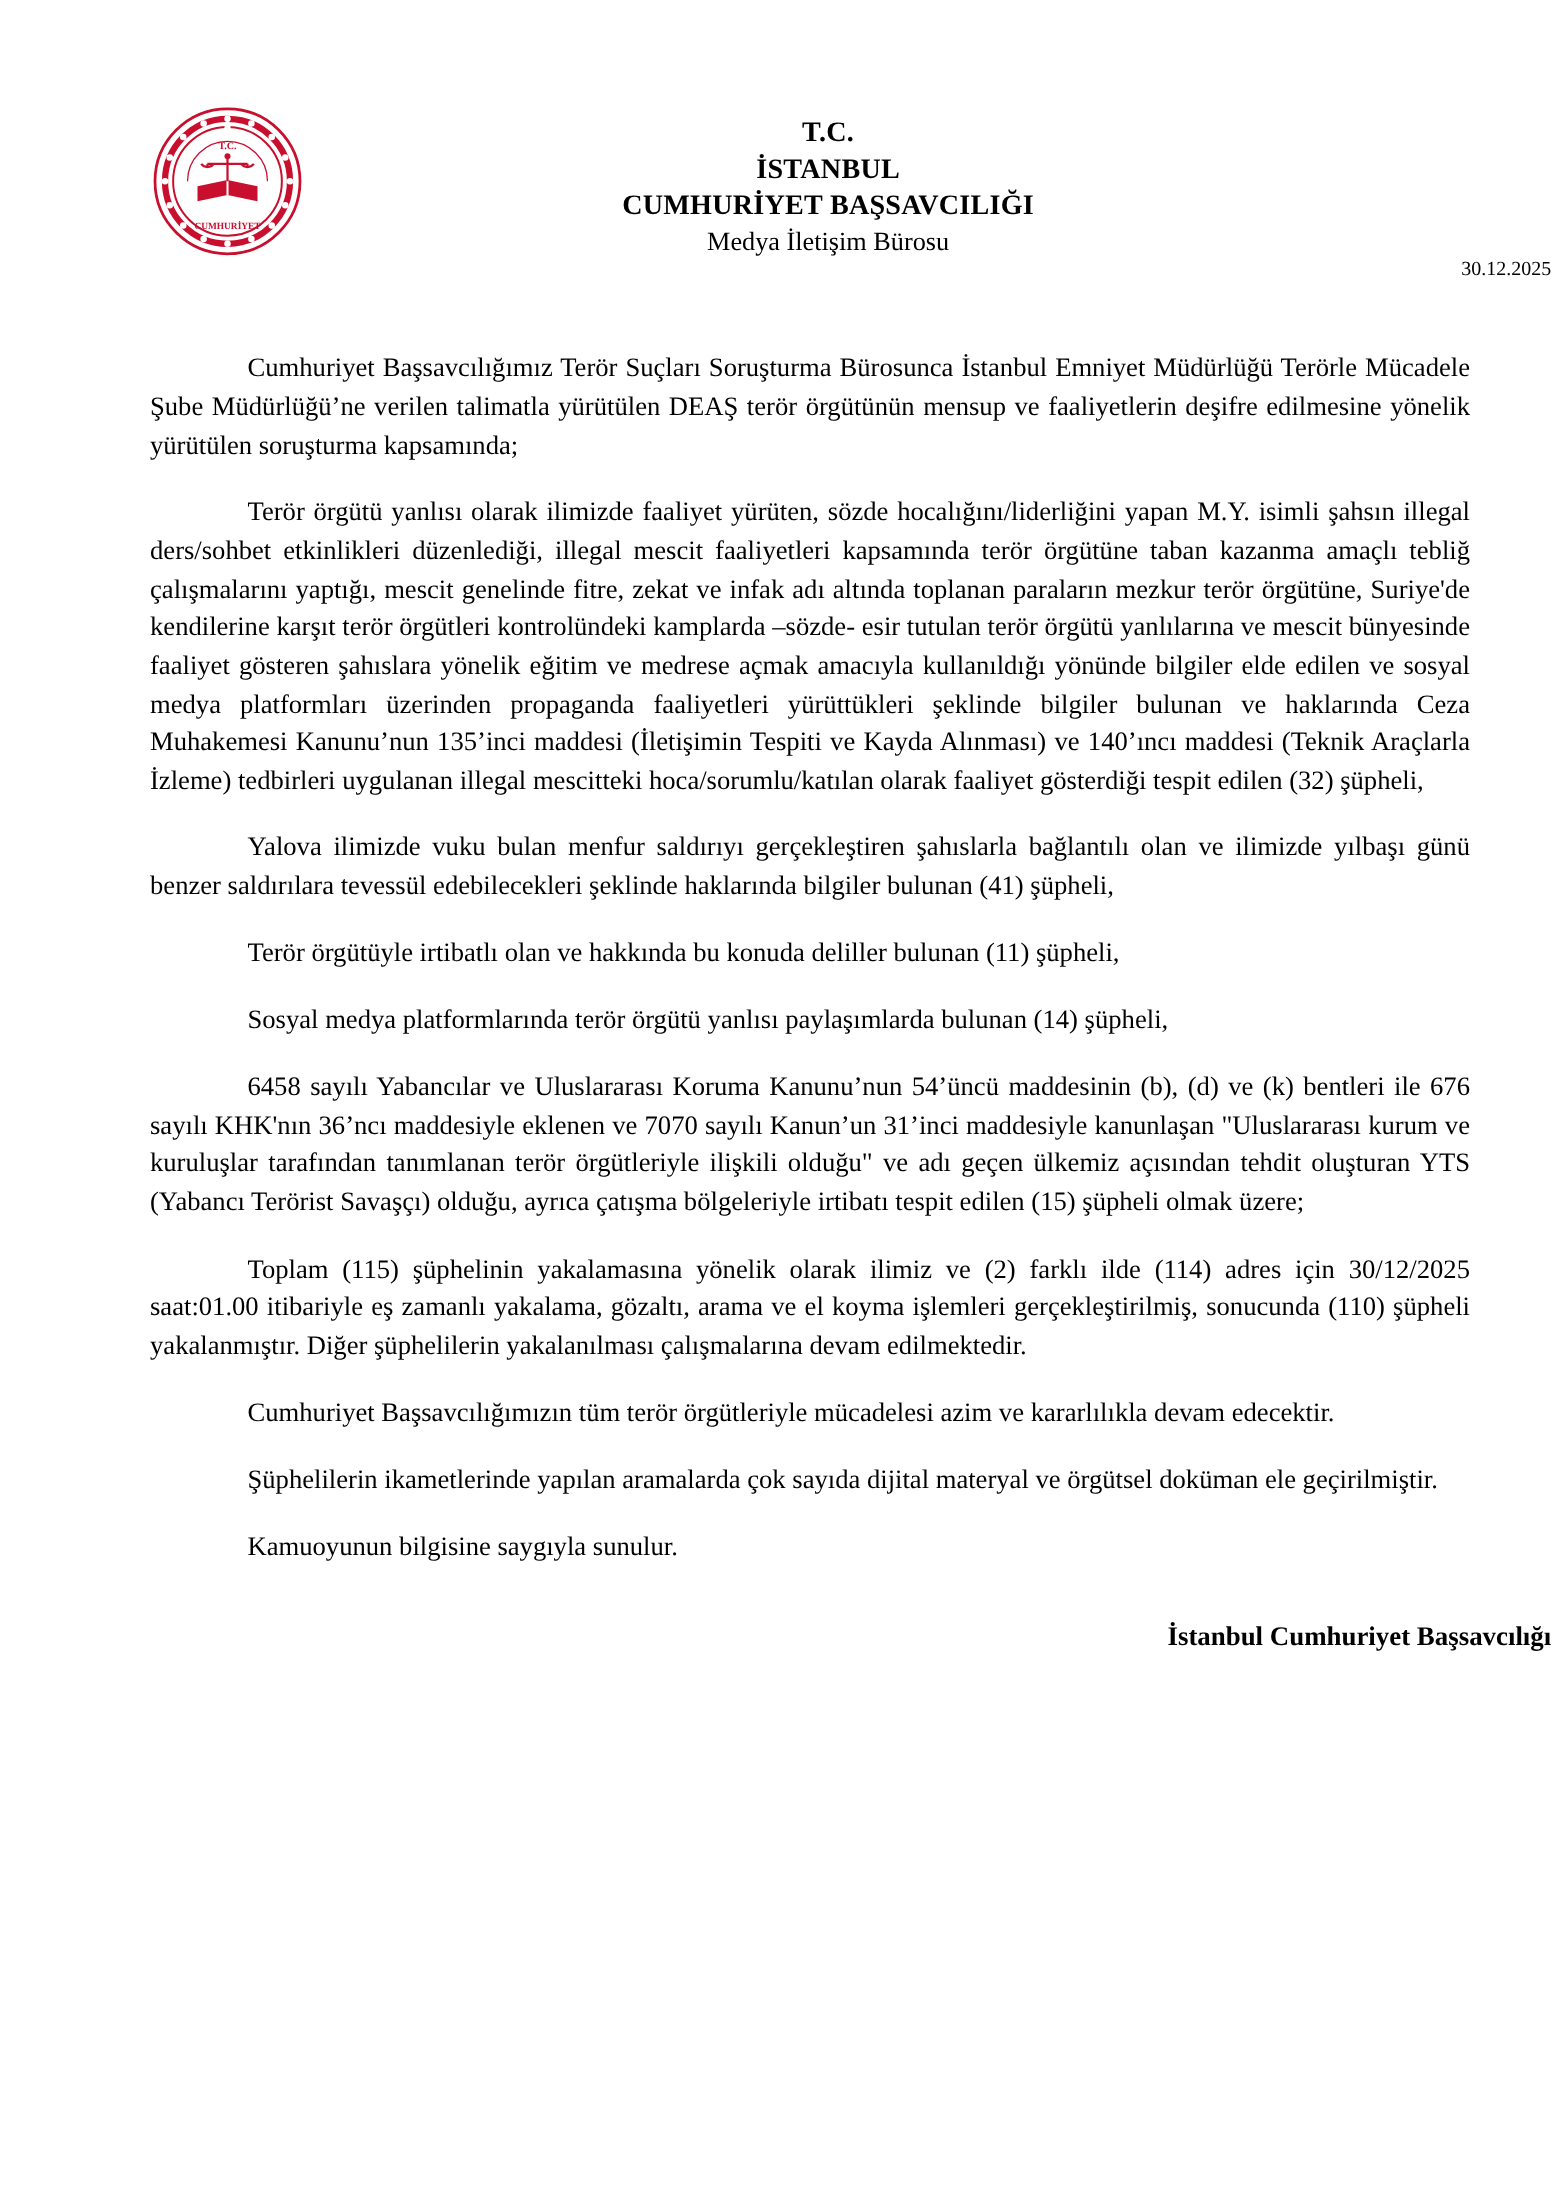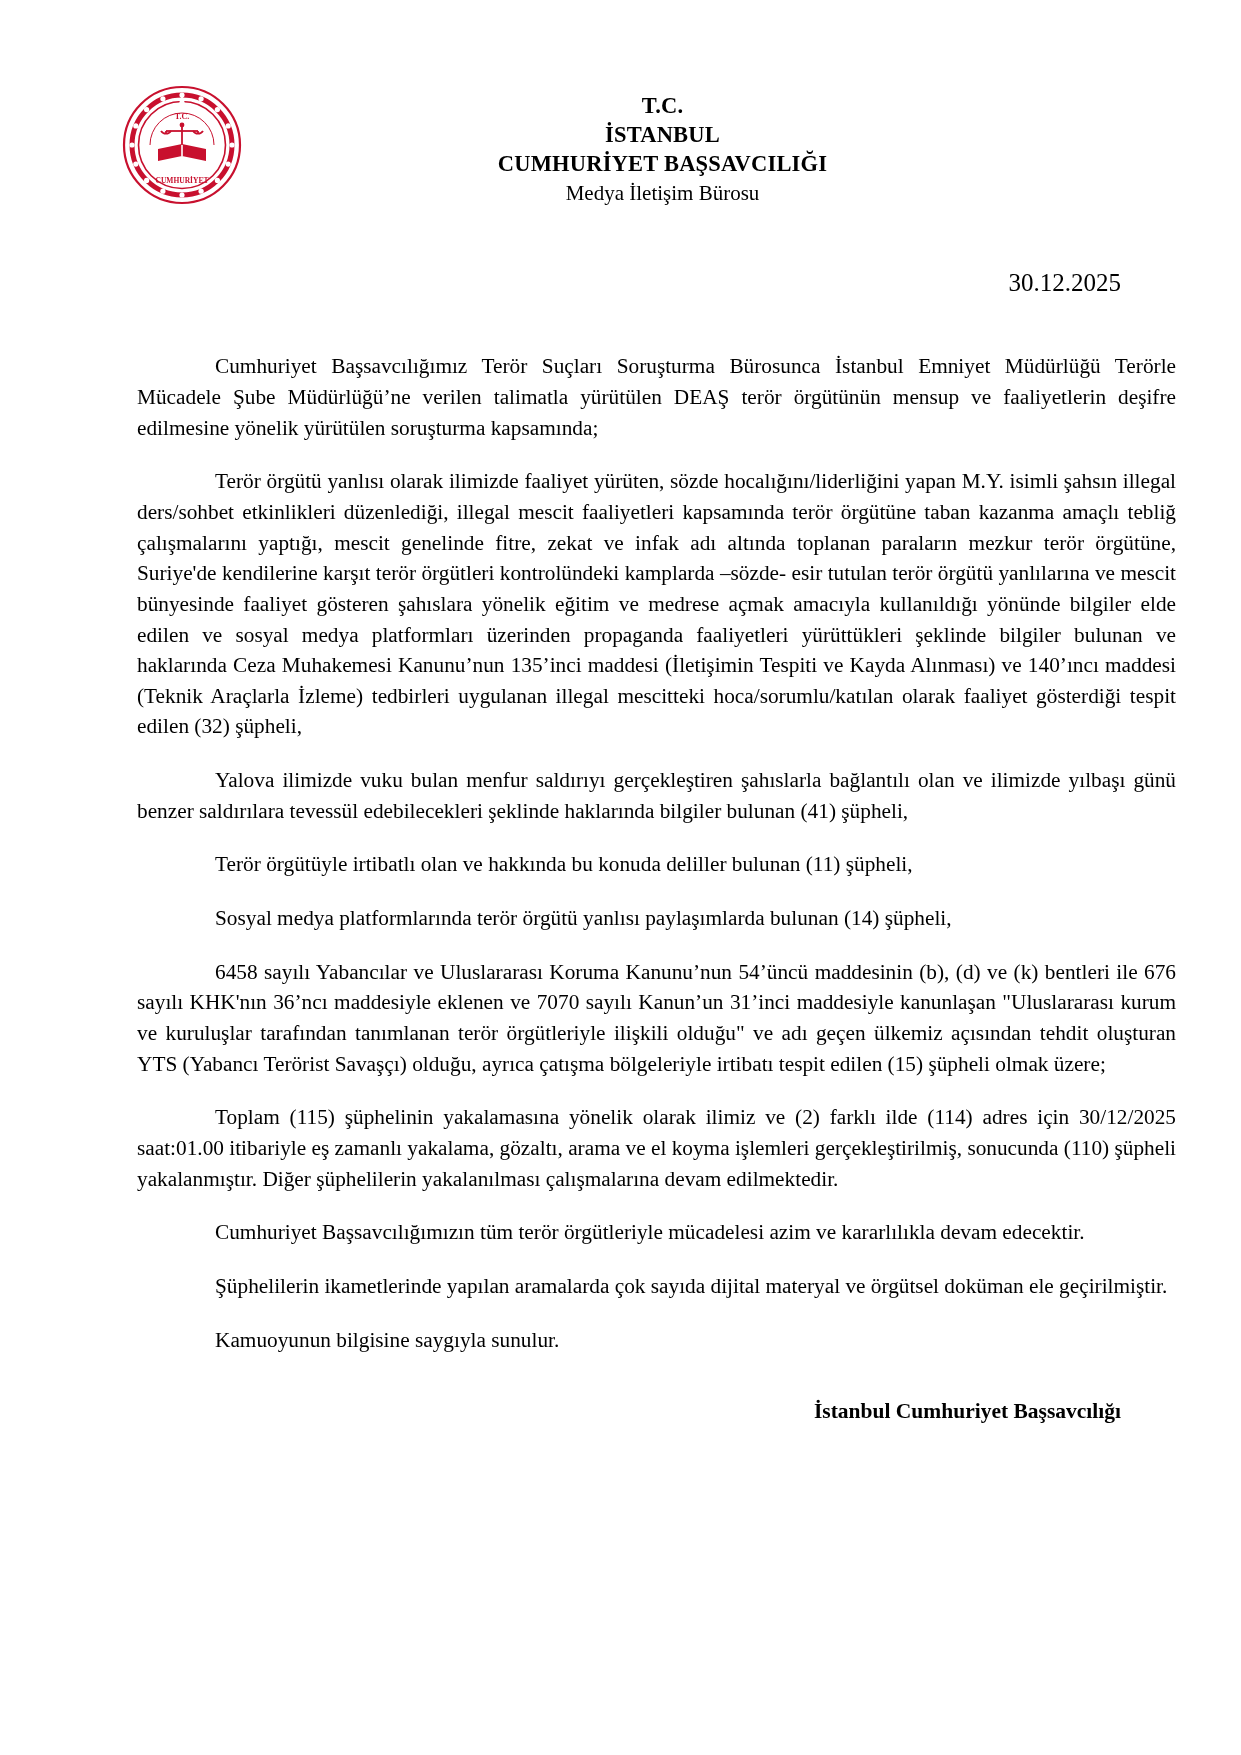--- a/index.html
+++ b/index.html
@@ -56,56 +56,52 @@
   }
   .header-titles .line4 {
     font-weight: normal;
     font-size: 21px;
     margin-top: 2px;
   }
 
   
   .date-line {
     text-align: right;
-    padding-right: 120px;
-    margin-top: 62px;
-    font-size: 25px;
+    font-size: 16px;
   }
 
   
   .doc-title {
     text-align: center;
     font-weight: bold;
     font-size: 23px;
     margin-top: 26px;
     letter-spacing: 0.3px;
     padding-right: 160px;
   }
 
   
   .body-text {
     padding-left: 120px;
     padding-right: 65px;
     margin-top: 54px;
-    margin-left: 17px;
   }
   .body-text p {
     margin: 0 0 23px 0;
     text-align: justify;
     text-justify: inter-word;
     text-indent: 78px;
     font-size: 21.3px;
     line-height: 1.44;
     hyphens: none;
   }
 
   
   .signature {
     margin-top: 44px;
-    padding-right: 120px;
     text-align: right;
     font-weight: bold;
     font-size: 21.5px;
   }
 </style>
 </head>
 <body>
 
 <div class="page">
 

